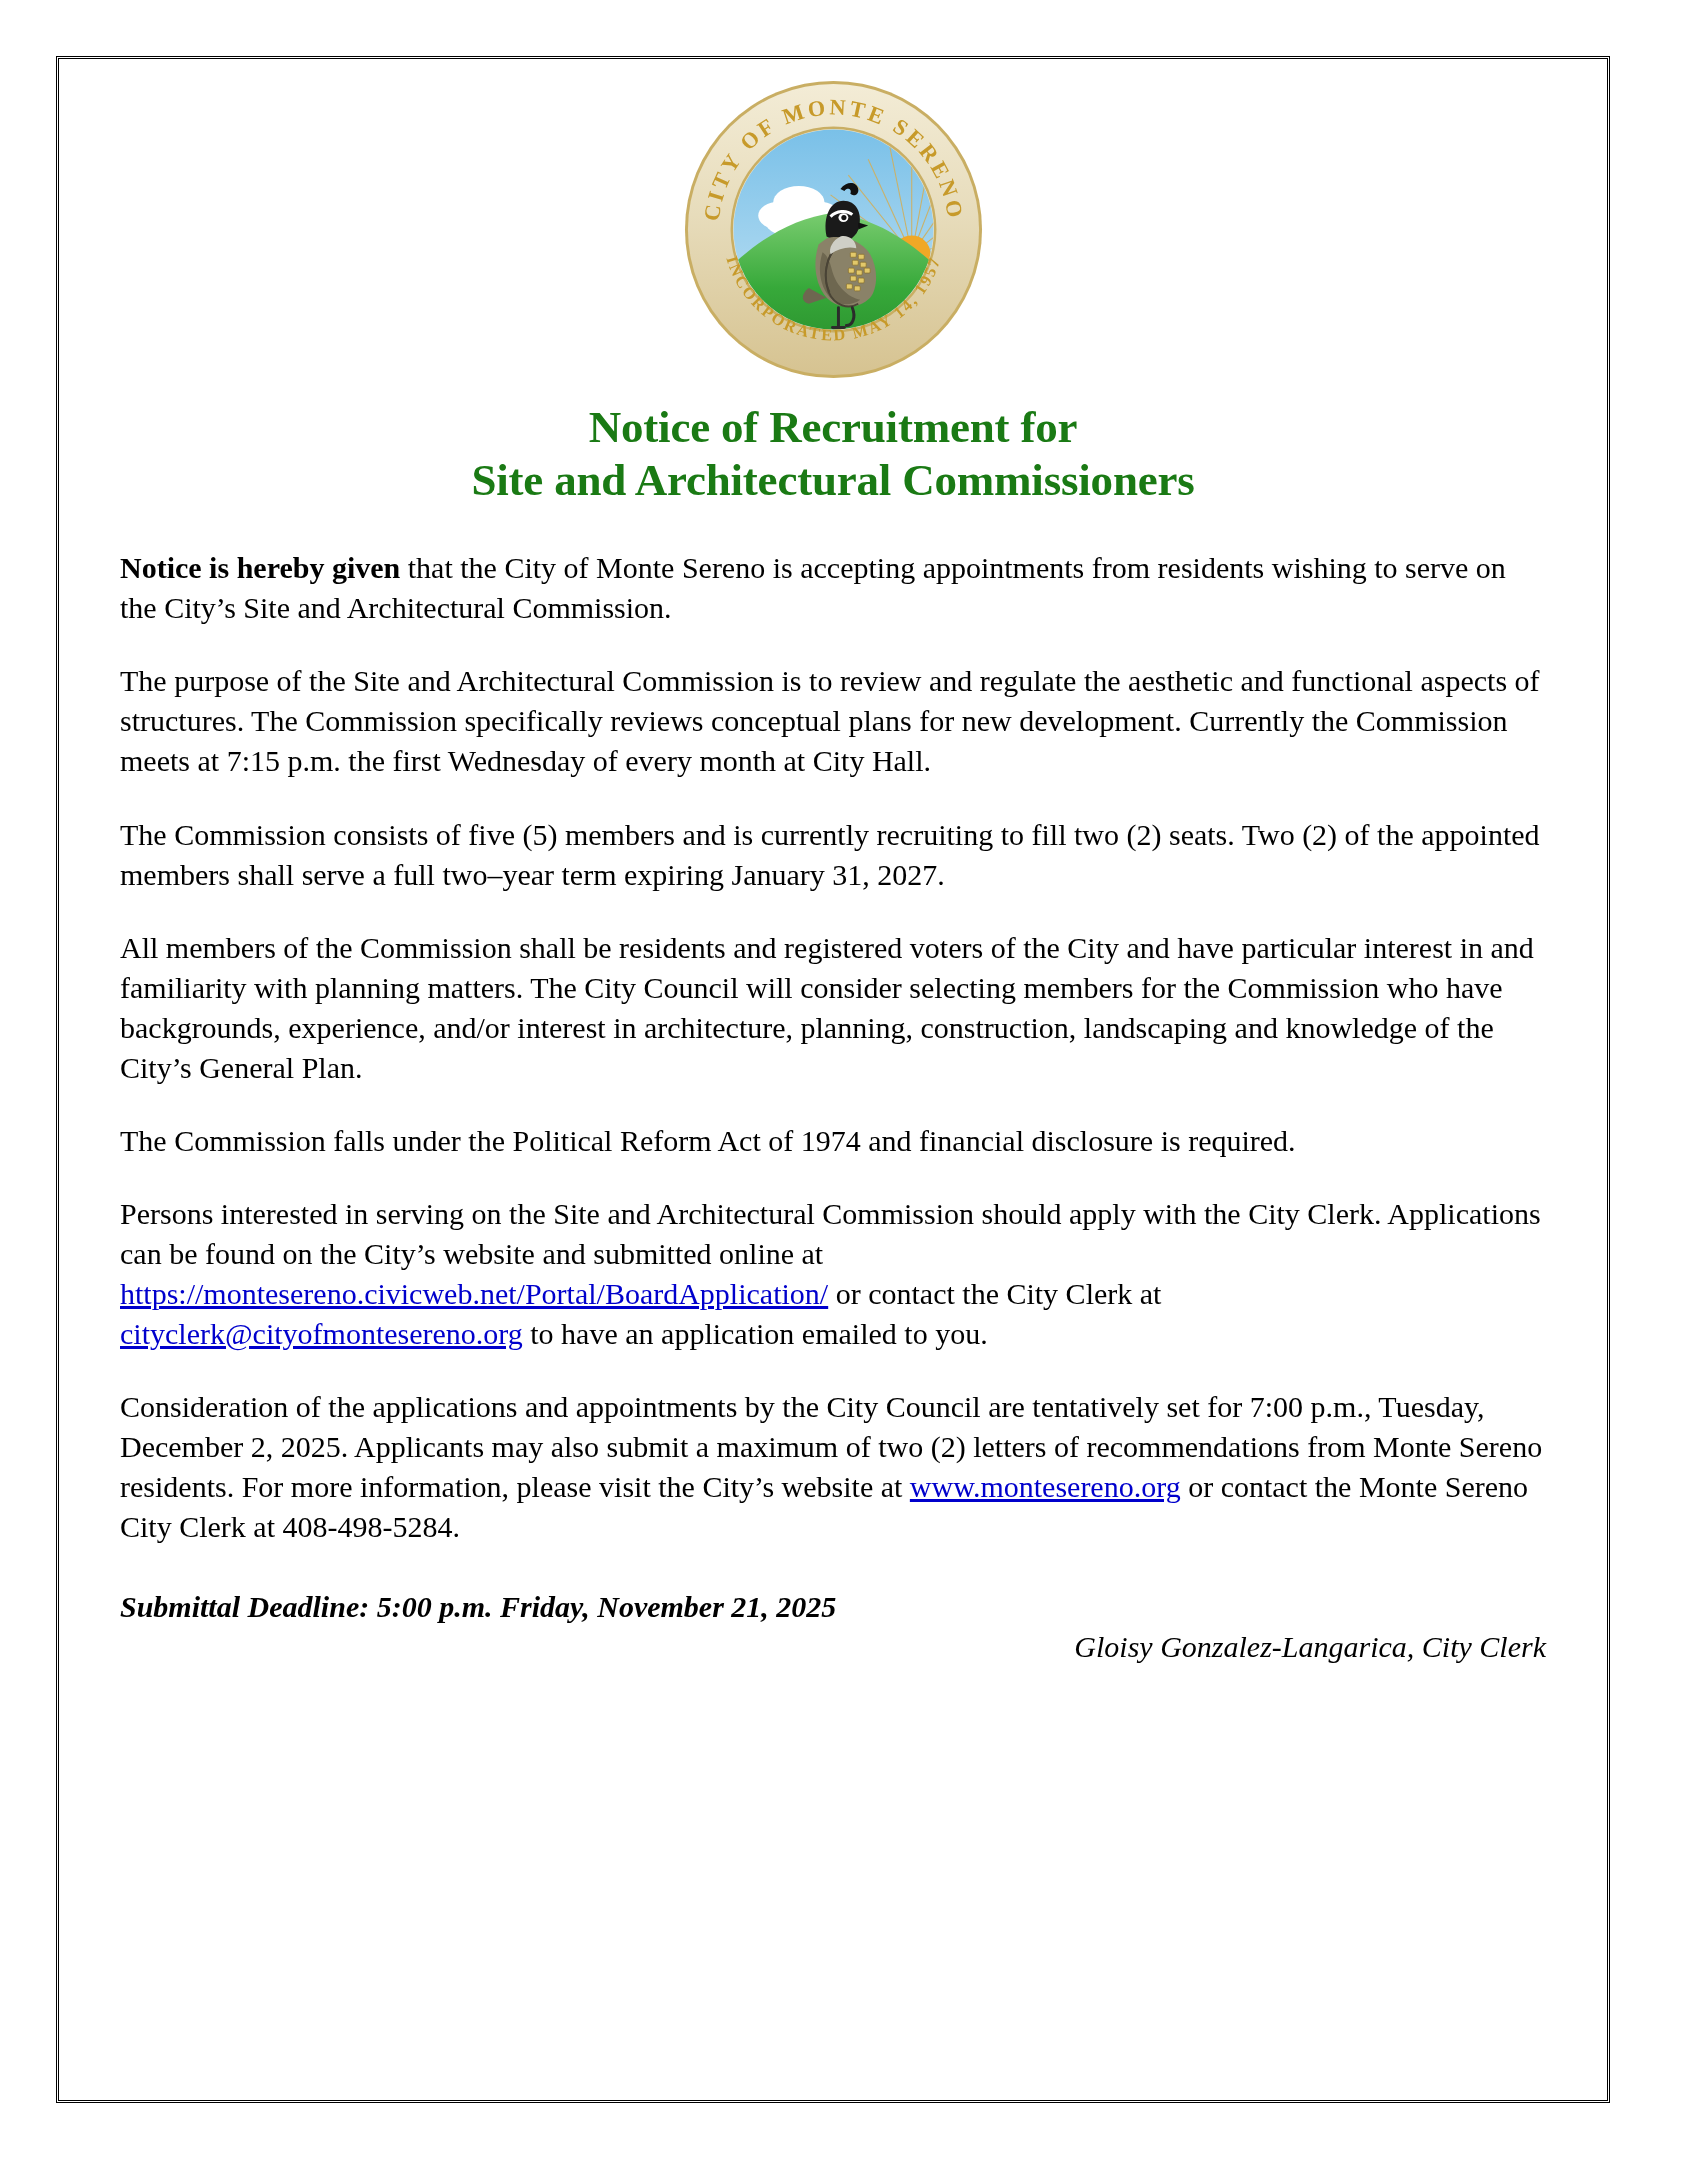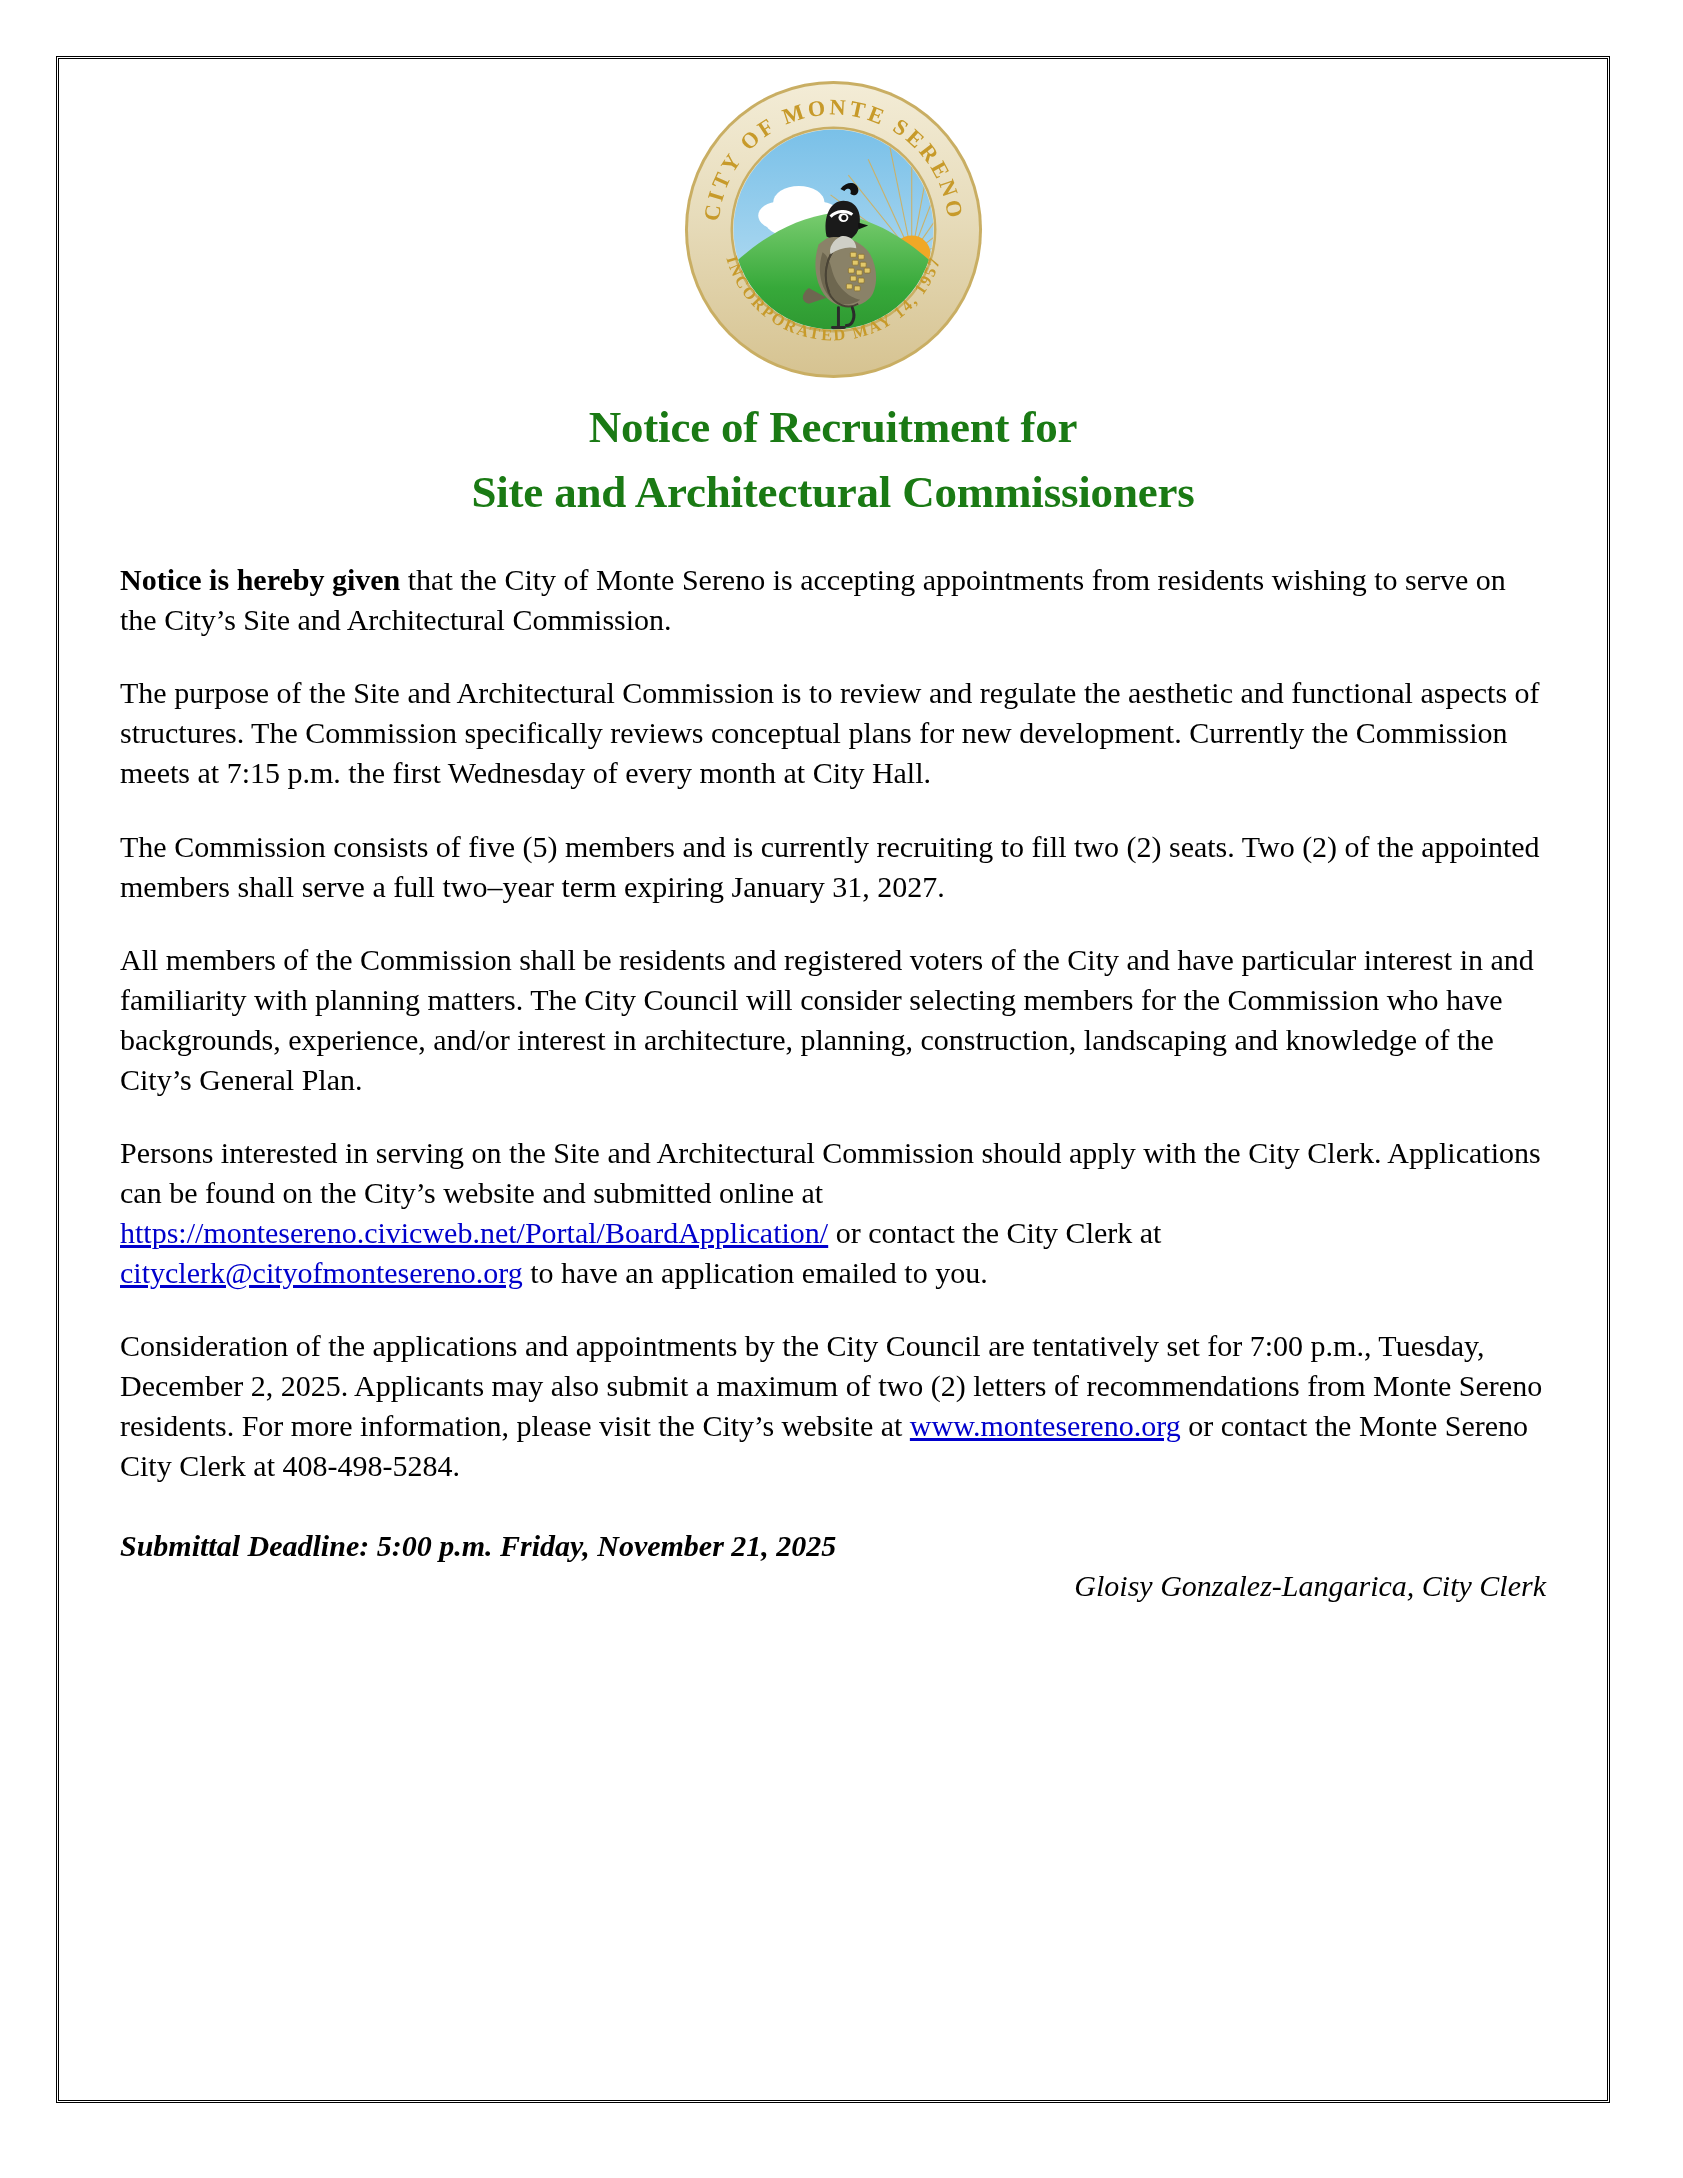--- a/index.html
+++ b/index.html
@@ -62,21 +62,21 @@
   
   .title {
     text-align: center;
     color: #1a7a14;
     font-weight: bold;
     font-size: 45px;
     line-height: 1.17;
     margin-top: 16px;
     letter-spacing: -0.2px;
   }
-  .title .t-line { display: block; white-space: nowrap; margin-top: 12px; }
+  .title .t-line { display: block; white-space: nowrap; }
 
   
   .body-copy {
     margin-top: 42px;
     font-size: 30px;
     line-height: 1.335;
     text-align: left;
   }
   .body-copy p {
     margin: 0 0 33px 0;
@@ -220,20 +220,21 @@
     <div class="body-copy">
 
       <p><b>Notice is hereby given</b><span> that the City of Monte Sereno is accepting appointments from residents wishing to serve on the City’s Site and Architectural Commission.</span></p>
 
       <p>The purpose of the Site and Architectural Commission is to review and regulate the aesthetic and functional aspects of structures. The Commission specifically reviews conceptual plans for new development. Currently the Commission meets at 7:15 p.m. the first Wednesday of every month at City Hall.</p>
 
       <p>The Commission consists of five (5) members and is currently recruiting to fill two (2) seats. Two (2) of the appointed members shall serve a full two–year term expiring January 31, 2027.</p>
 
       <p>All members of the Commission shall be residents and registered voters of the City and have particular interest in and familiarity with planning matters. The City Council will consider selecting members for the Commission who have backgrounds, experience, and/or interest in architecture, planning, construction, landscaping and knowledge of the City’s General Plan.</p>
 
+      <p>The Commission falls under the Political Reform Act of 1974 and financial disclosure is required.</p>
 
       <p><span>Persons interested in serving on the Site and Architectural Commission should apply with the City Clerk. Applications can be found on the City’s website and submitted online at </span><span class="indent-sp"></span><a class="link" href="#">https://montesereno.civicweb.net/Portal/BoardApplication/</a><span> or contact the City Clerk at </span><a class="link" href="#">cityclerk@cityofmontesereno.org</a><span> to have an application emailed to you.</span></p>
 
       <p class="tight"><span>Consideration of the applications and appointments by the City Council are tentatively set for 7:00 p.m., Tuesday, December 2, 2025. Applicants may also submit a maximum of two (2) letters of recommendations from Monte Sereno residents. For more information, please visit the City’s website at </span><a class="link" href="#">www.montesereno.org</a><span> or contact the Monte Sereno City Clerk at 408-498-5284.</span></p>
 
       <div class="footer-block">
         <span class="deadline">Submittal Deadline: 5:00 p.m. Friday, November 21, 2025</span>
         <span class="signer">Gloisy Gonzalez-Langarica, City Clerk</span>
       </div>
 

